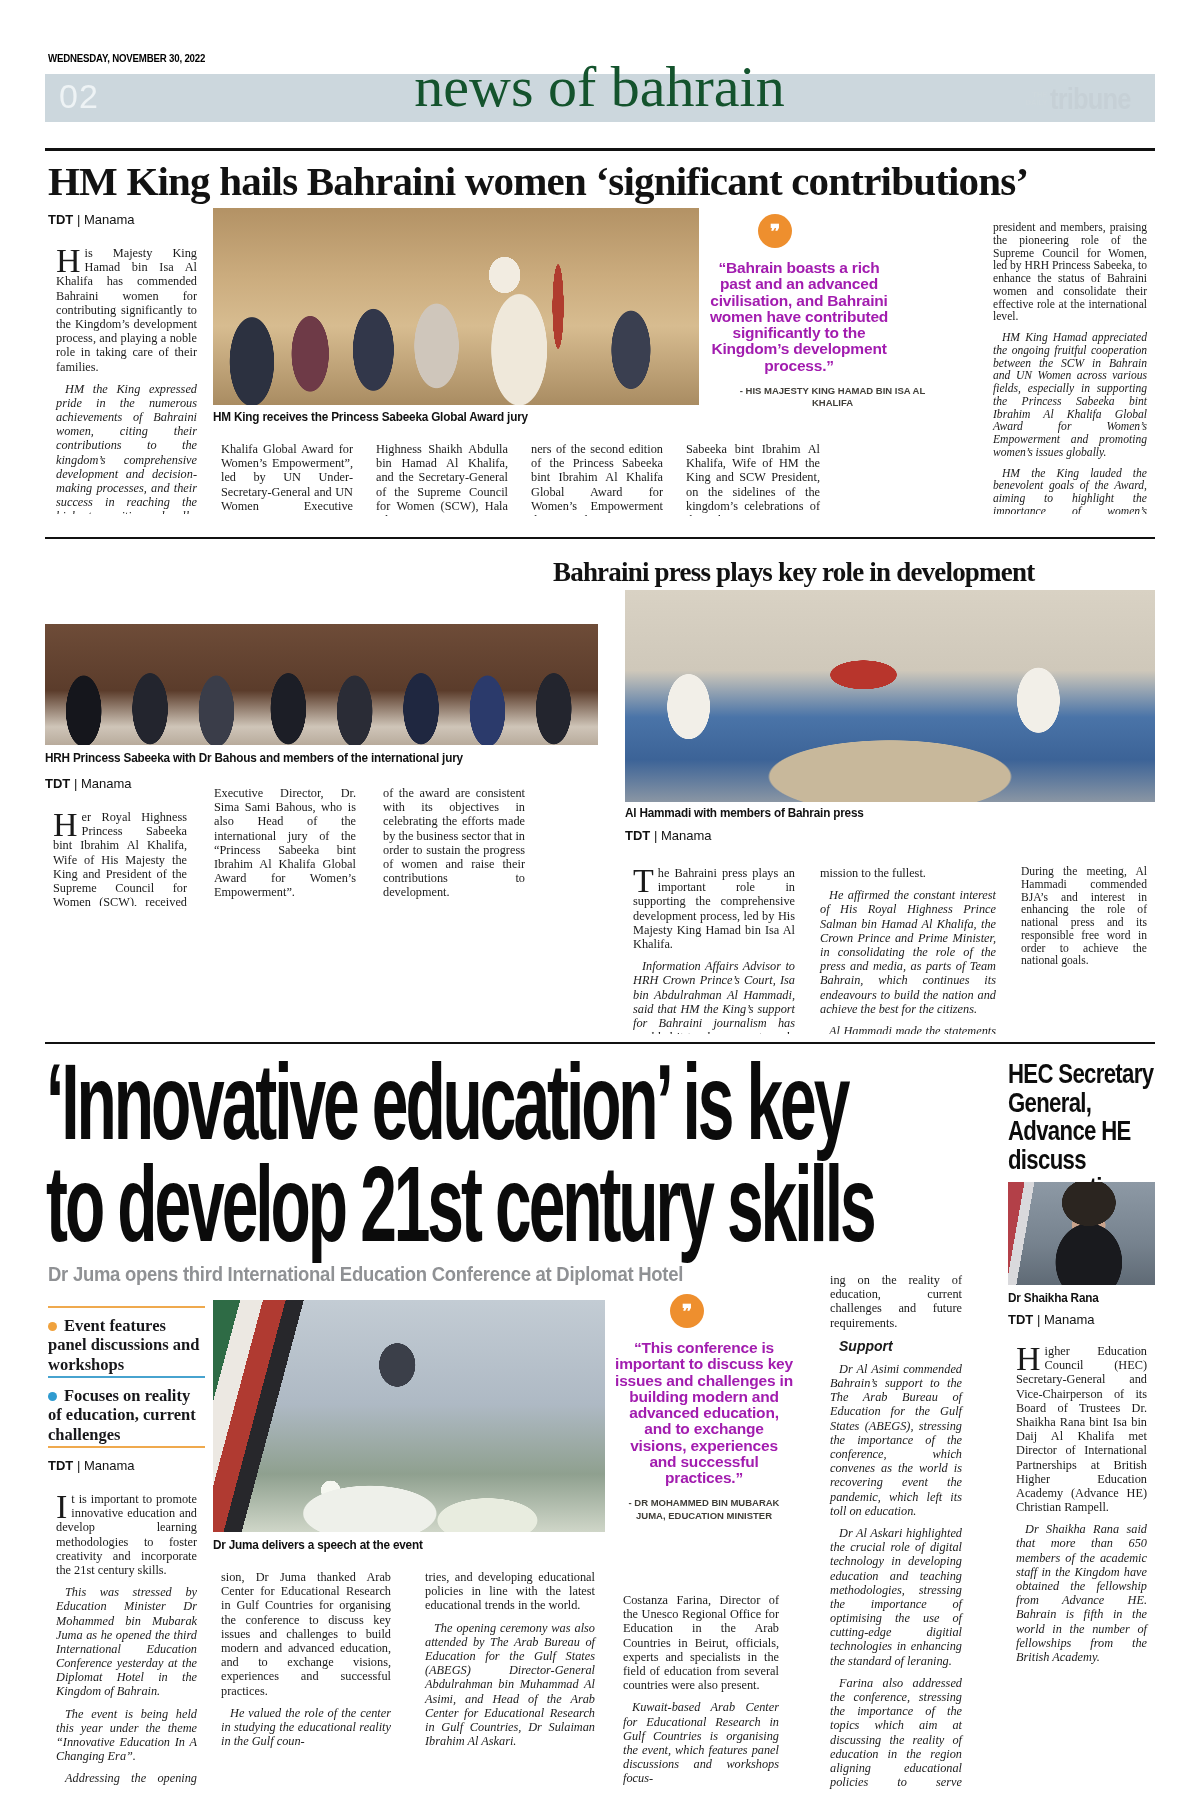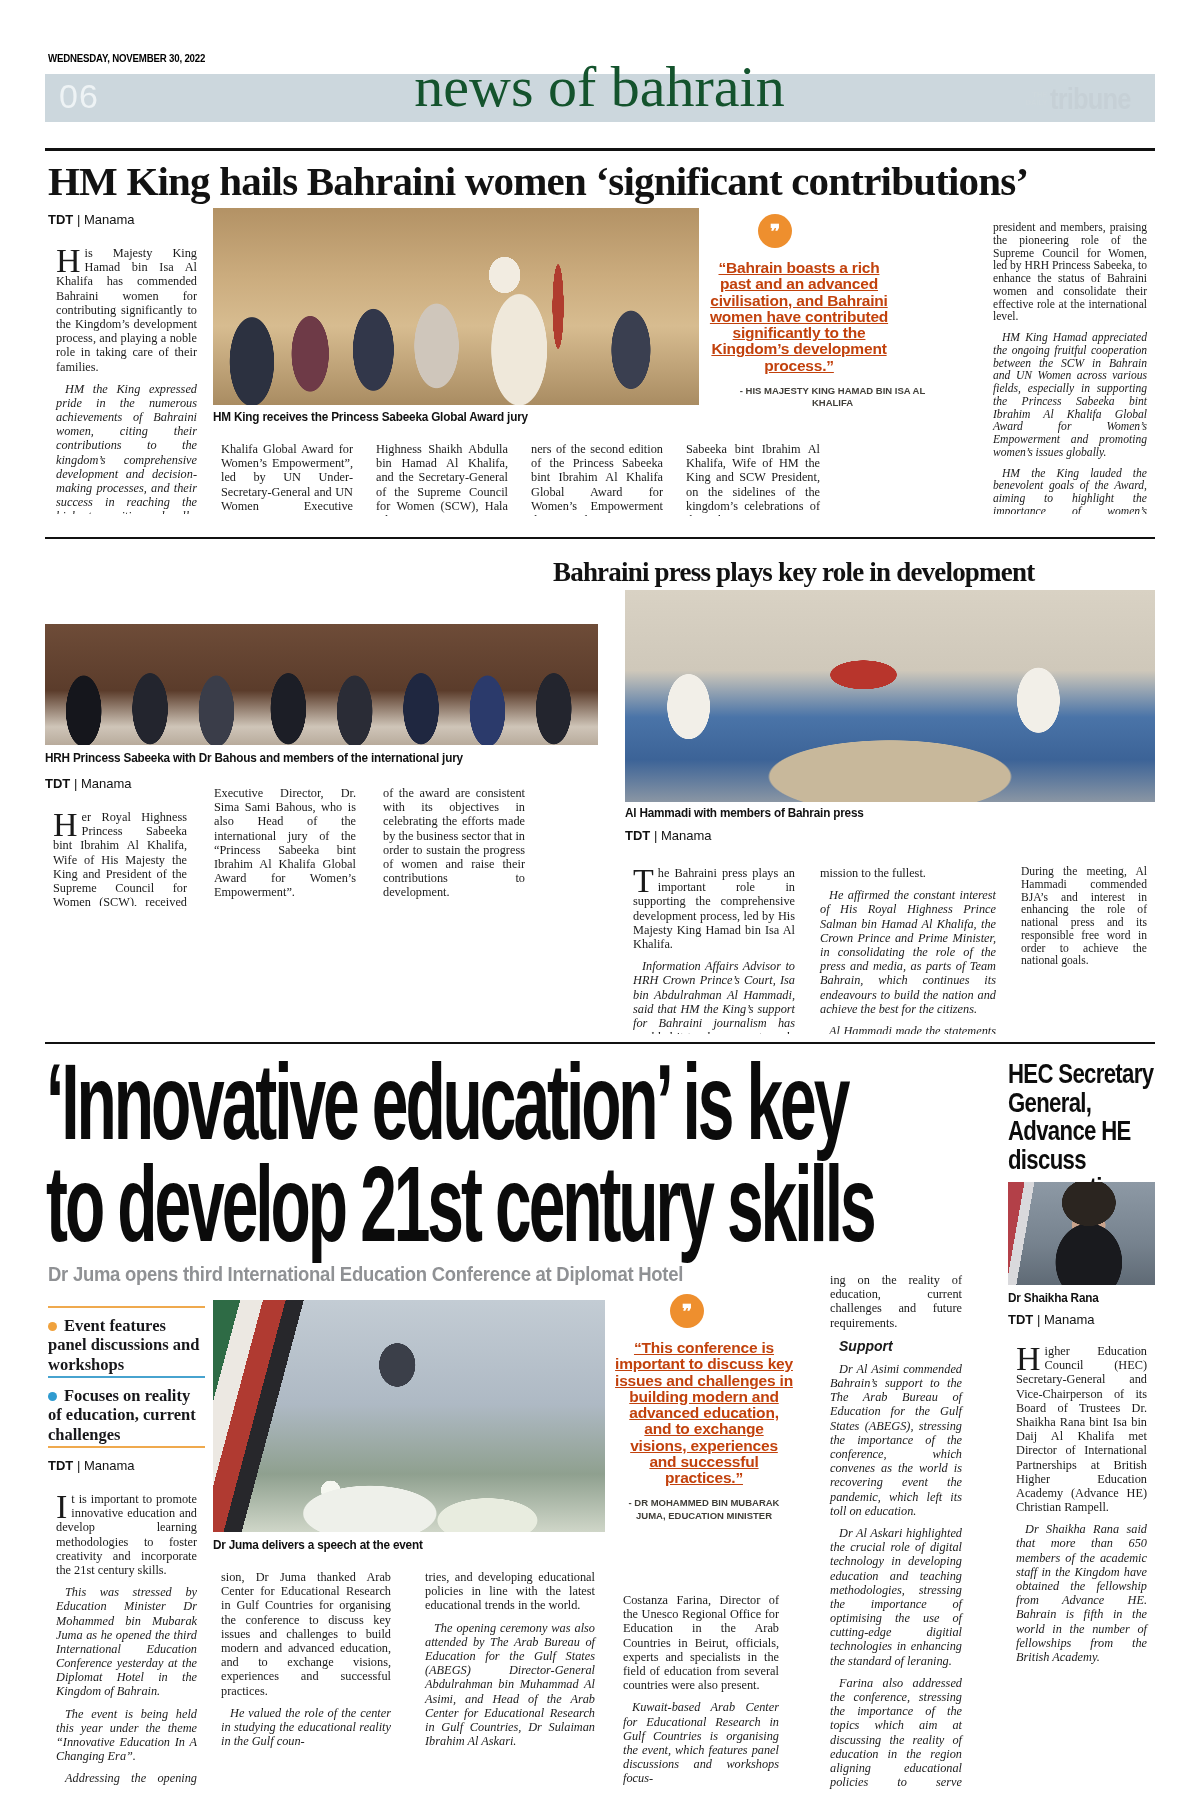--- a/index.html
+++ b/index.html
@@ -24,21 +24,21 @@
         color:#111;letter-spacing:-0.2px;transform:scaleX(0.94);transform-origin:0 0;white-space:nowrap;}
   .by{position:absolute;font-family:"Liberation Sans",sans-serif;font-size:13px;color:#111;}
   .by b{font-weight:900;}
   .bt{position:absolute;font-size:12.3px;line-height:1.155;text-align:justify;overflow:hidden;}
   .bt p{margin:8px;}
   .bt p + p{text-indent:9px;font-style:italic;}
   .dc{float:left;font-size:34px;line-height:27px;padding:1px 4px 0 0;}
   .qbox{position:absolute;text-align:center;font-family:"Liberation Sans",sans-serif;}
   .qicon{width:34px;height:34px;border-radius:50%;background:#ee8f2e;color:#fff;
         display:flex;align-items:center;justify-content:center;font-size:19px;font-weight:700;line-height:1;margin-bottom:12px;}
-  .qt{font-weight:700;font-size:15.5px;line-height:1.05;color:#c2410c;letter-spacing:-0.2px;text-decoration:underline;}
+  .qt{font-weight:700;font-size:15.5px;line-height:1.05;color:#a21caf;letter-spacing:-0.2px;}
   .qa{margin-top:11px;font-weight:700;font-size:9.5px;line-height:1.3;color:#413f39;}
   .mega{position:absolute;font-family:"Liberation Sans",sans-serif;font-weight:900;font-size:108px;
         line-height:1;letter-spacing:-5px;color:#0b0b0b;white-space:nowrap;
         transform:scaleX(0.61);transform-origin:0 0;}
   .sub{position:absolute;font-family:"Liberation Sans",sans-serif;font-weight:700;font-size:21px;
         color:#8f9194;letter-spacing:-0.3px;white-space:nowrap;transform:scaleX(0.88);transform-origin:0 0;}
   .srule{position:absolute;height:2px;}
   .bul{position:absolute;font-family:"Liberation Serif",serif;font-size:16.5px;font-weight:700;
         line-height:1.18;color:#17171a;}
   .dot{display:inline-block;width:9px;height:9px;border-radius:50%;margin-right:7px;}
@@ -86,21 +86,21 @@
     radial-gradient(30px 34px at 55% 42%, #c9a38c 0 55%, transparent 56%),
     linear-gradient(180deg,#8d99a5 0%,#76828e 60%,#5f6a75 100%);}
 </style>
 </head>
 <body>
 
 <div class="page">
 
   <div class="date">WEDNESDAY, NOVEMBER 30, 2022</div>
   <div class="band">
-    <div class="pageno">06</div>
+    <div class="pageno">02</div>
     <div class="logo">
       <div class="sm">
         <div>THE</div>
         <div>DAILY</div>
       </div>
       <div class="nm">tribune</div>
     </div>
   </div>
   <div class="masthead">news of bahrain</div>
   <div class="rule" style="left:45px;top:148px;width:1110px;height:3px;"></div>

